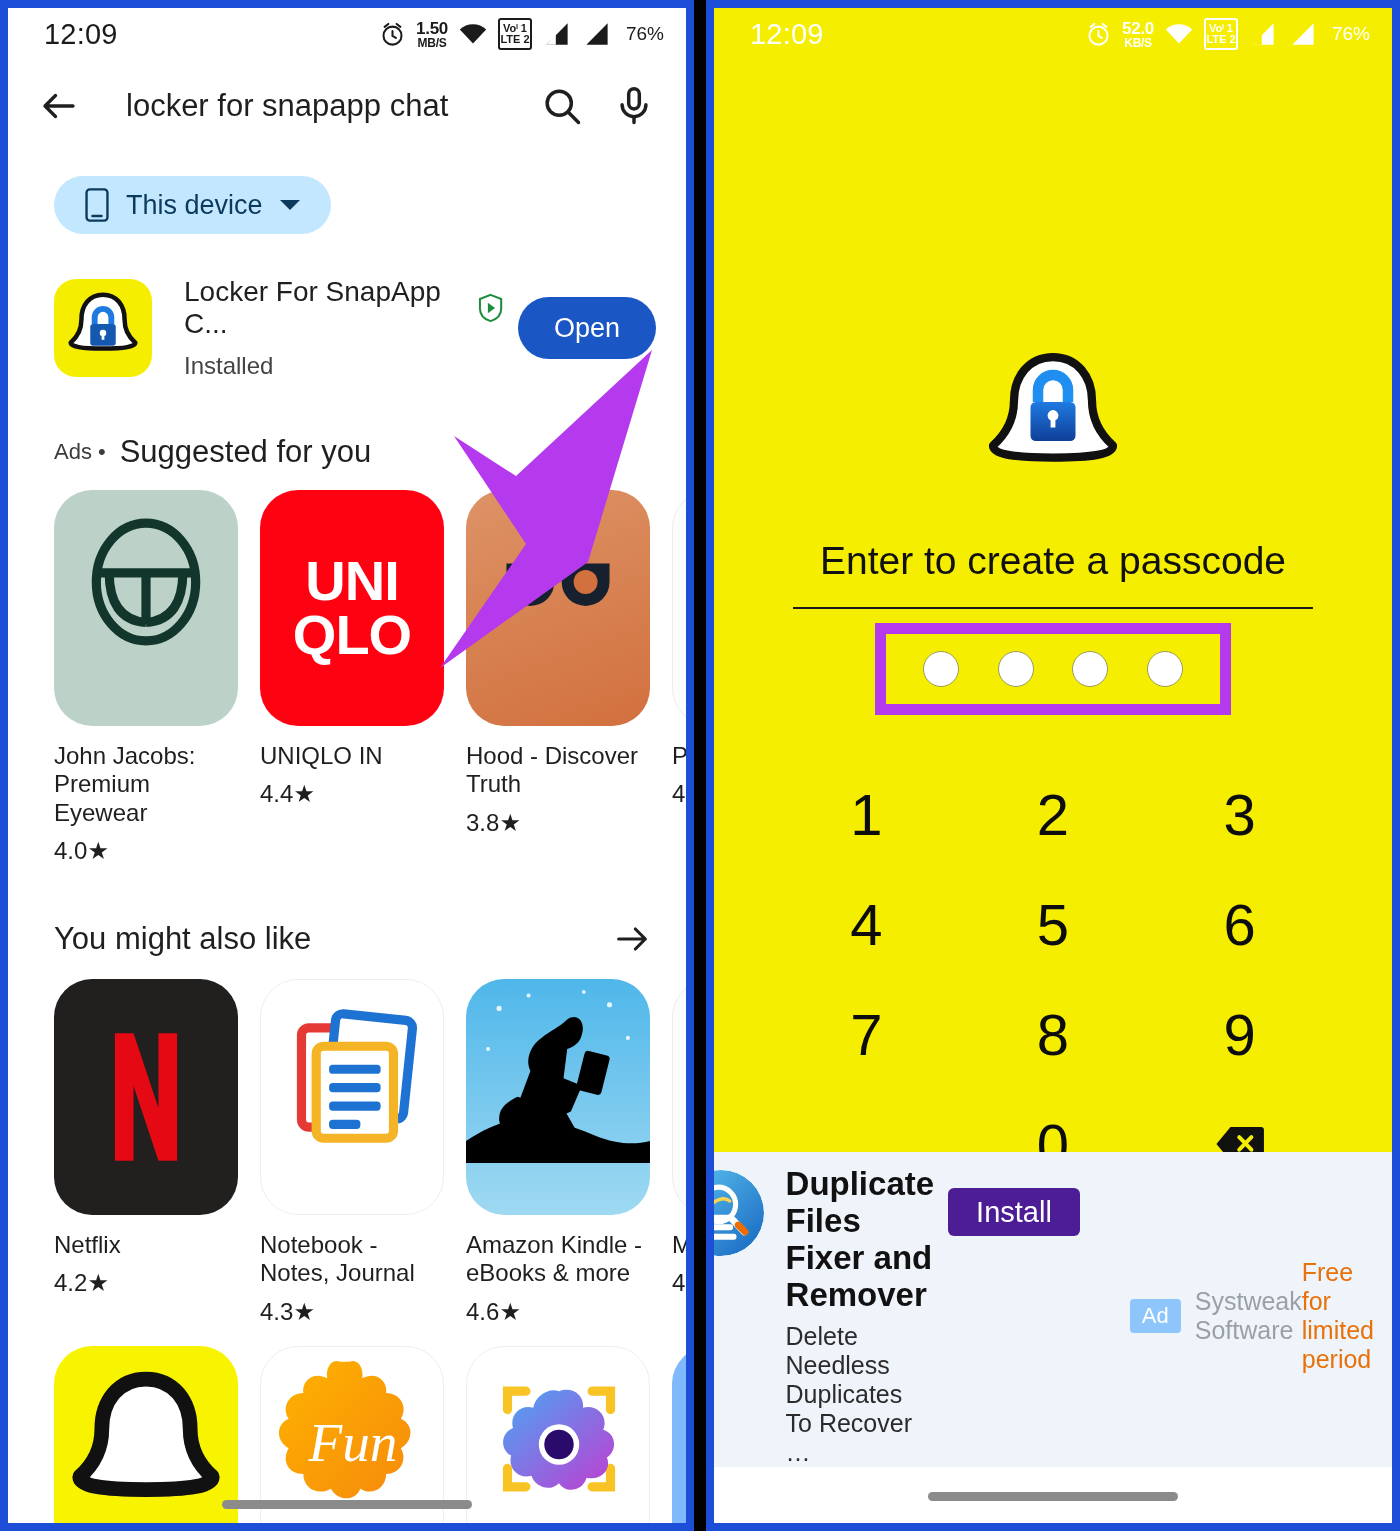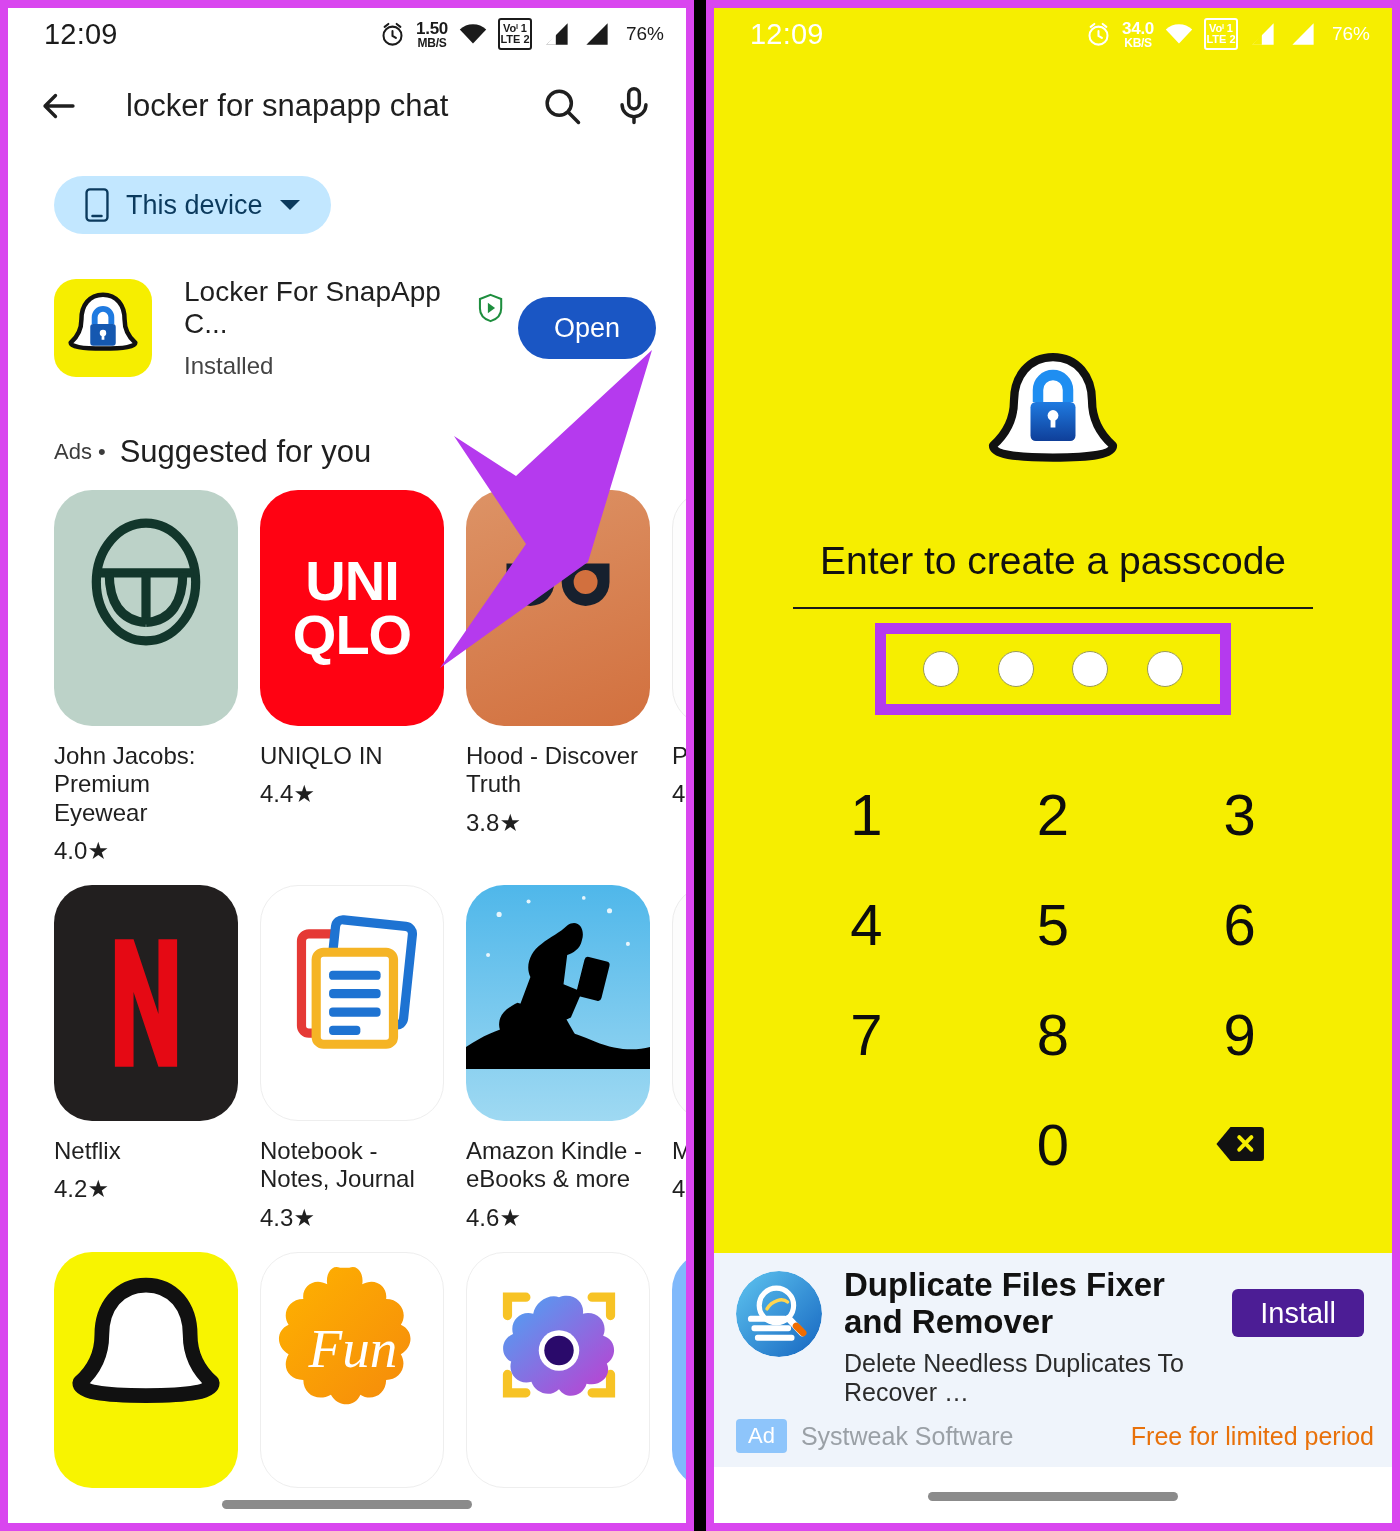--- a/index.html
+++ b/index.html
@@ -1,20 +1,20 @@
 <!DOCTYPE html>
 <html><head>
 <meta charset="utf-8">
 <style>
   html,body{margin:0;padding:0;background:#000;}
   body{width:1400px;height:1531px;overflow:hidden;font-family:"Liberation Sans",sans-serif;}
   .stage{position:relative;width:1400px;height:1531px;background:#000;}
 
   
-  .panel{position:absolute;top:0;height:1531px;box-sizing:border-box;border:8px solid #d946ef;overflow:hidden;}
+  .panel{position:absolute;top:0;height:1531px;box-sizing:border-box;border:8px solid #1d4ed8;overflow:hidden;}
   .panel-left{left:0;width:694px;background:#fff;}
   .panel-right{left:706px;width:694px;background:#f6ee00;}
 
   .inner{position:absolute;inset:0;overflow:hidden;}
 
   
   .statusbar{display:flex;align-items:center;height:52px;padding:0 22px 0 36px;box-sizing:border-box;}
   .sb-time{font-size:29px;letter-spacing:.2px;}
   .sb-right{margin-left:auto;display:flex;align-items:center;gap:10px;}
   .sb-ico{display:block;}
@@ -74,21 +74,21 @@
   .rule{width:520px;height:2px;background:#1a1a1a;margin-top:24px;}
   .dotsbox{margin-top:14px;width:356px;height:92px;border:11px solid #b53aee;box-sizing:border-box;
            display:flex;align-items:center;justify-content:space-around;padding:0 18px;}
   .dot{width:34px;height:34px;border-radius:50%;background:#fff;border:1px solid #9a9a55;}
   .keypad{margin-top:44px;width:560px;display:grid;grid-template-columns:repeat(3,1fr);}
   .key{height:110px;display:flex;align-items:center;justify-content:center;font-size:58px;color:#0d0d0d;}
   .backspace{display:flex;align-items:center;justify-content:center;}
 
   
   .adbanner{position:absolute;left:0;right:0;bottom:56px;background:#eff4fb;display:flex;
-            flex-direction:column;padding:14px 0 0 0;justify-content:flex-end;}
+            flex-direction:row;padding:14px 0 0 0;justify-content:flex-end;}
   .adtop{display:flex;align-items:flex-start;padding:0 18px 0 22px;}
   .adicon{width:86px;height:86px;border-radius:50%;flex:0 0 auto;overflow:hidden;margin-top:4px;}
   .adtxt{margin-left:22px;flex:1;min-width:0;}
   .adtitle{font-size:33px;font-weight:700;color:#111;line-height:1.12;}
   .adsub{font-size:25px;color:#2b2b2b;margin-top:8px;}
   .installbtn{background:#4c1d95;color:#fff;border:none;border-radius:6px;font-size:29px;
               padding:0 28px;height:48px;font-family:inherit;margin:22px 10px 0 14px;flex:0 0 auto;}
   .adfoot{display:flex;align-items:center;padding:12px 18px 14px 22px;}
   .adbadge{background:#8ec5fb;color:#fff;font-size:22px;border-radius:4px;padding:4px 12px;}
   .adpub{font-size:25px;color:#9aa0a6;margin-left:14px;}
@@ -223,20 +223,26 @@
       </div>
       <div class="hcard">
         <div class="tile" style="background:#fdfdfd;border:1px solid #ececec;box-sizing:border-box;display:flex;align-items:center;justify-content:center;">
           
         </div>
         <div class="nm">PW… PO…</div>
         <div class="rt"><span>4.</span></div>
       </div>
     </div>
 
+    <div class="sechead">
+      <span class="t">You might also like</span>
+      <svg class="arr" width="40" height="40" viewBox="0 0 24 24">
+        <path d="M4 12h16M14 6l6 6-6 6" fill="none" stroke="#1f1f1f" stroke-width="1.9" stroke-linecap="round" stroke-linejoin="round"></path>
+      </svg>
+    </div>
     <div class="hrow">
       <div class="hcard">
         <div class="tile" style="background:#221f1f;display:flex;align-items:center;justify-content:center;">
           <svg width="100" height="140" viewBox="0 0 60 90">
             <path d="M10 4h12l16 48V4h12v82H38L22 38v48H10Z" fill="#e50914"></path>
           </svg>
         </div>
         <div class="nm">Netflix</div>
         <div class="rt"><span>4.2</span>★</div>
       </div>
@@ -346,21 +352,21 @@
 
     <div class="statusbar dark-on-yellow">
       <div class="sb-time">12:09</div>
       <div class="sb-right">
         <svg class="sb-ico" width="27" height="27" viewBox="0 0 24 24">
           <circle cx="12" cy="13" r="8" fill="none" stroke="#fff" stroke-width="1.8"></circle>
           <path d="M12 9v4.2l3 1.8" fill="none" stroke="#fff" stroke-width="1.8" stroke-linecap="round"></path>
           <path d="M5 5.2 8.3 2.6M19 5.2 15.7 2.6" stroke="#fff" stroke-width="1.8" stroke-linecap="round"></path>
         </svg>
         <div class="sb-speed">
-          <b>34.0</b>
+          <b>52.0</b>
           <i>KB/S</i>
         </div>
         <svg class="sb-ico" width="30" height="24" viewBox="0 0 24 20">
           <path d="M12 18 1 6.2a16 16 0 0 1 22 0Z" fill="#fff"></path>
         </svg>
         <div class="volte" style="color:#fff">
           <span>Voˡ 1</span>
           <span>LTE 2</span>
         </div>
         <svg class="sb-ico" width="30" height="26" viewBox="0 0 24 22">

